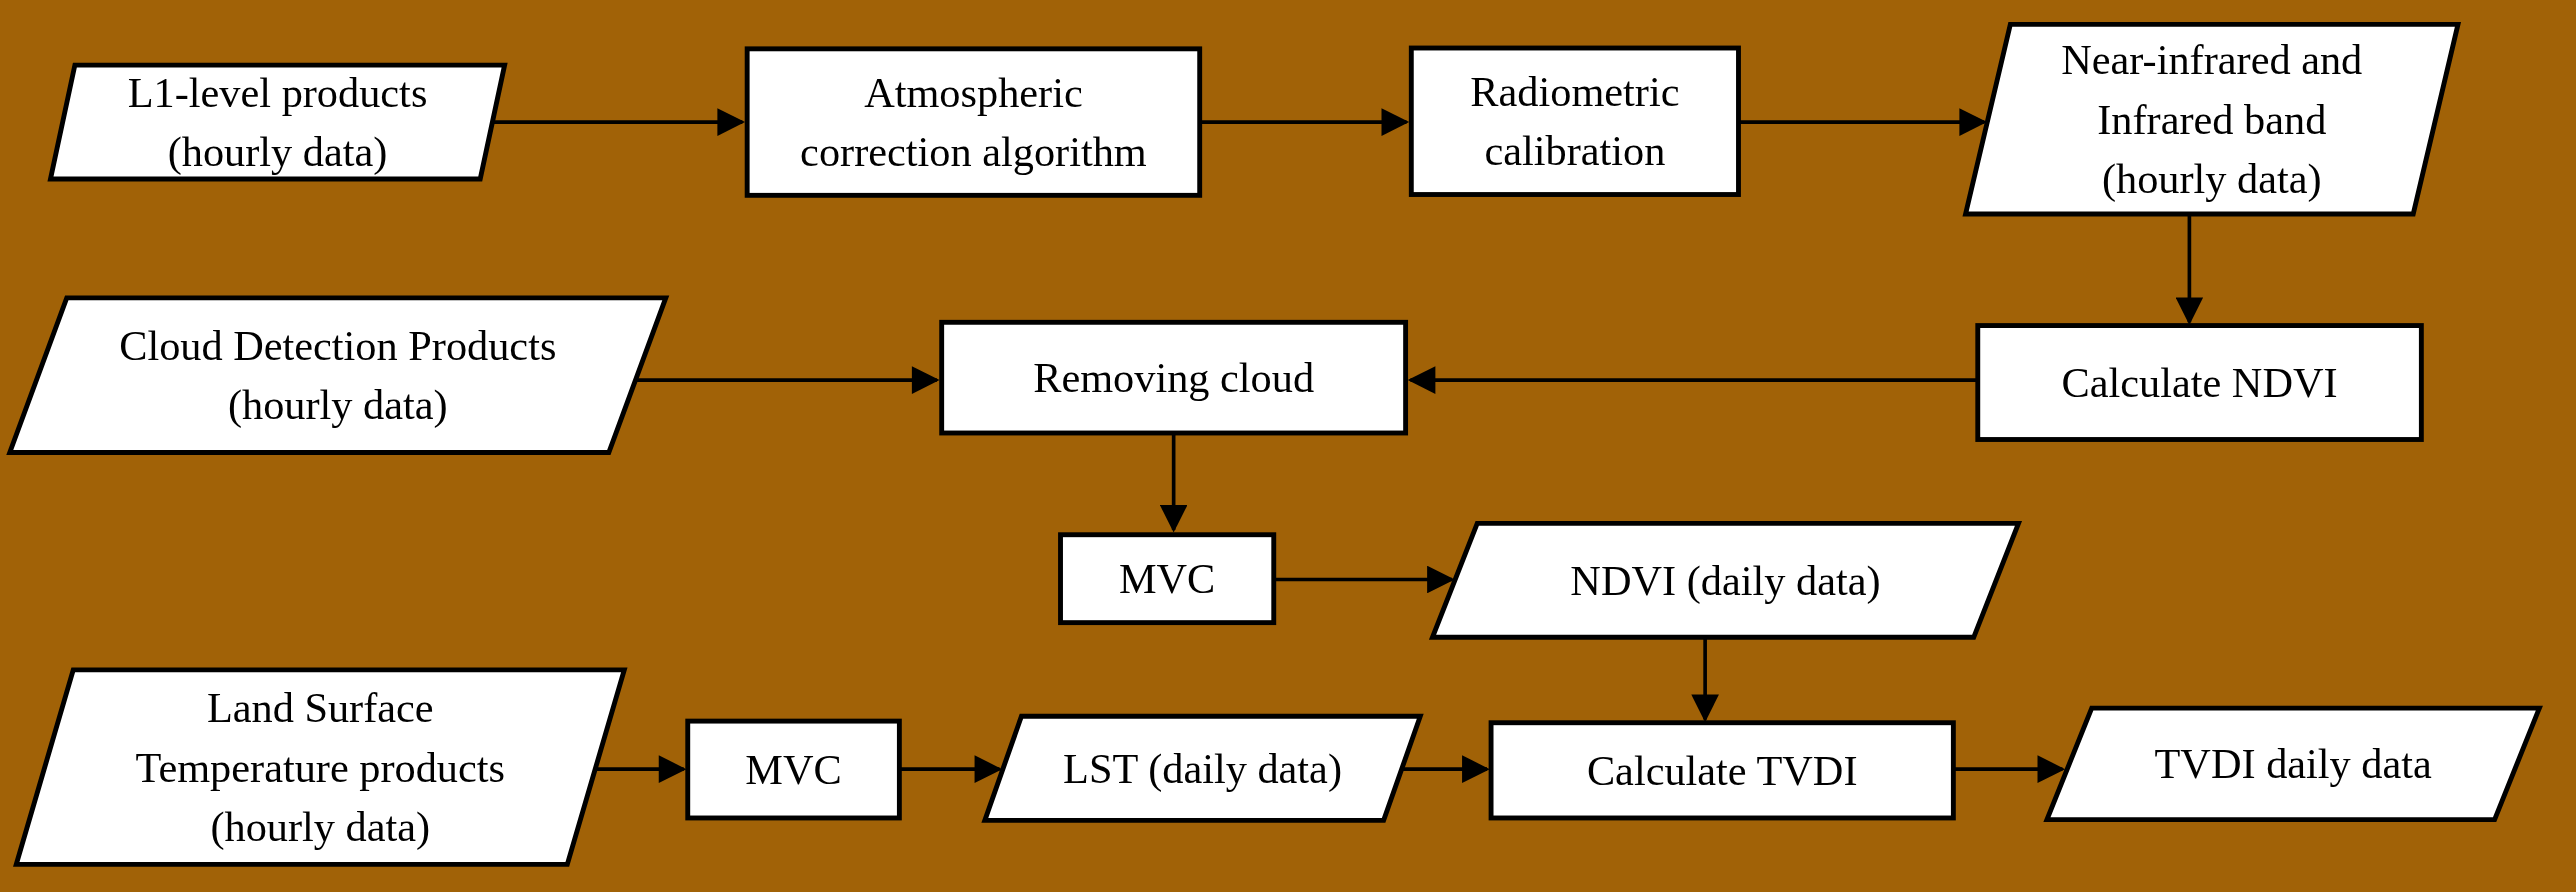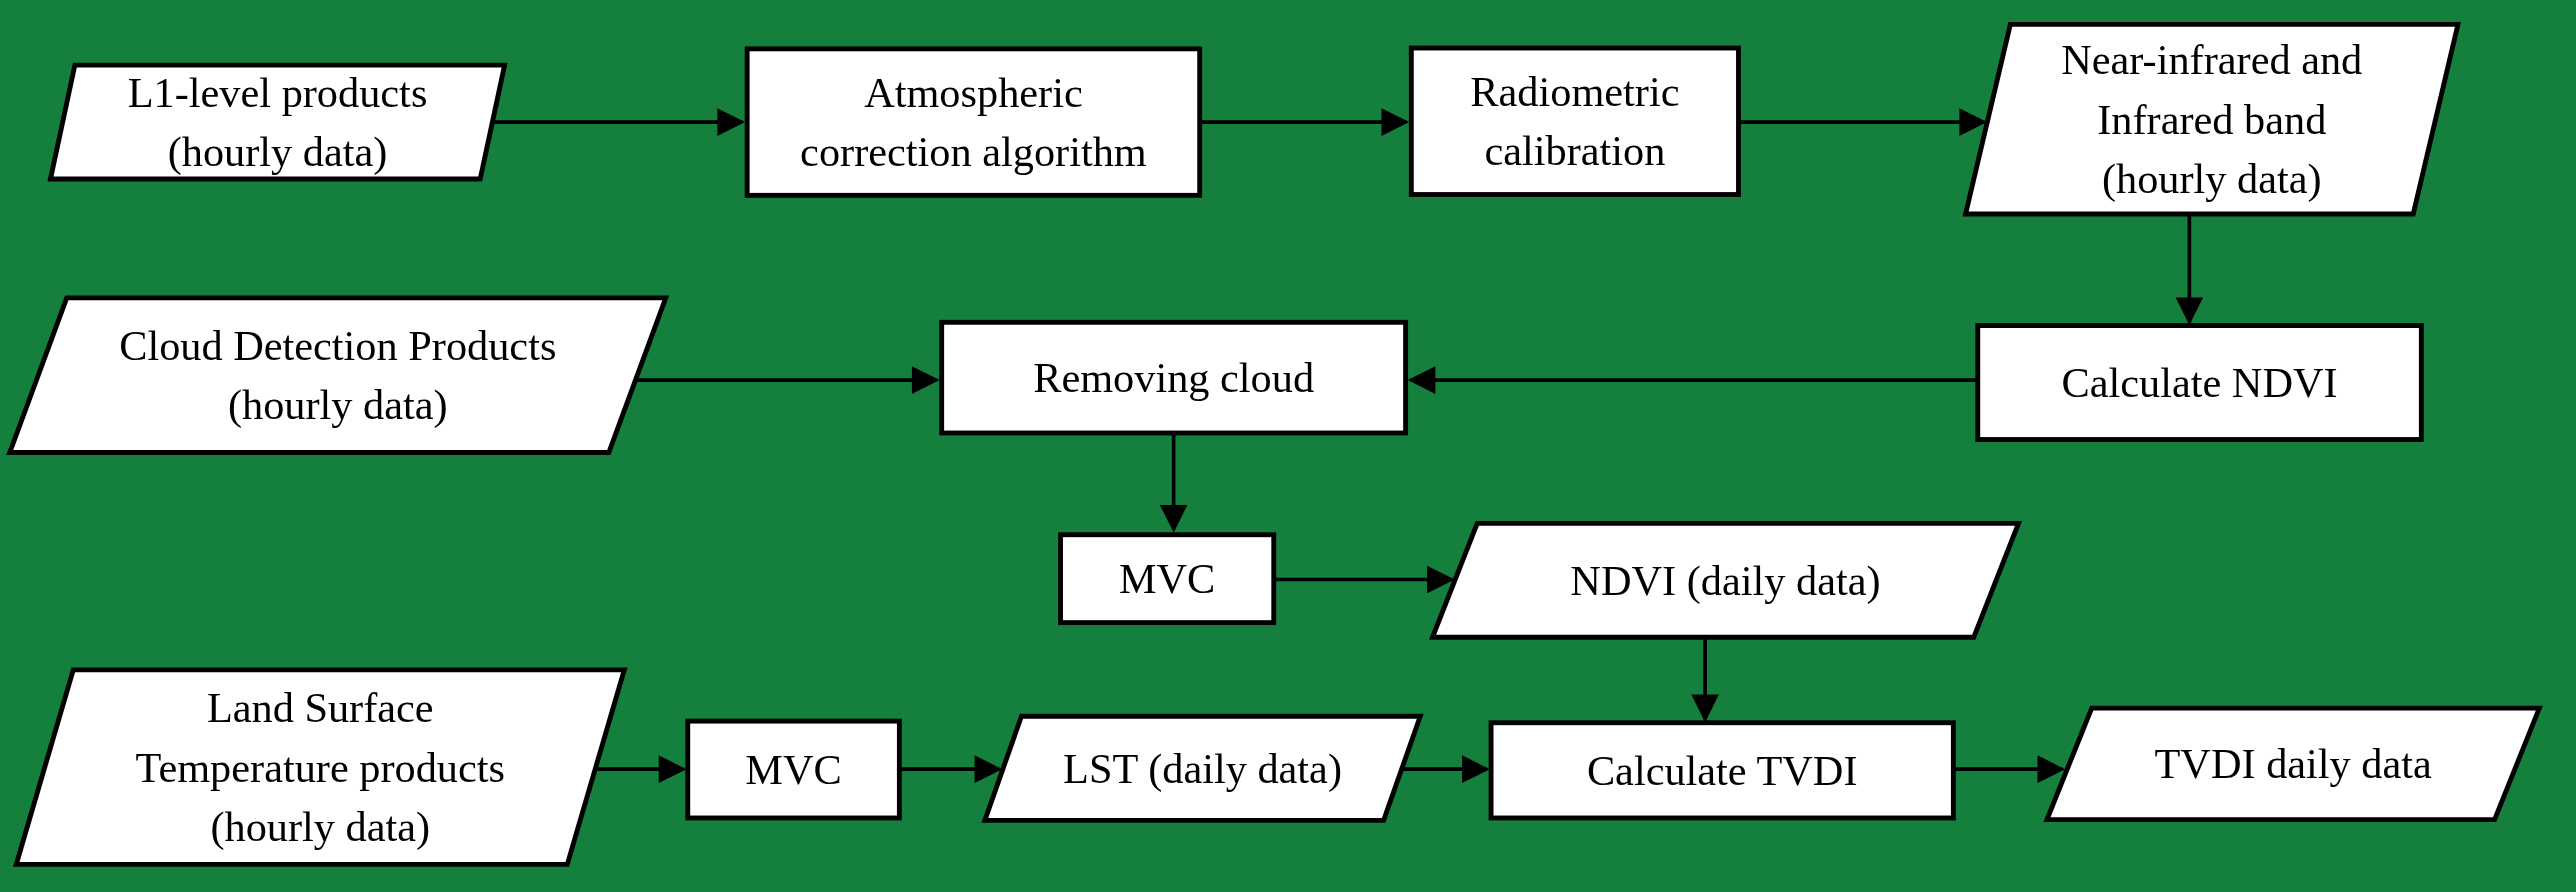--- a/index.html
+++ b/index.html
@@ -2,21 +2,21 @@
 <html style="font-size:13px"><head>
 <meta charset="utf-8">
 <style>
   html, body {
     margin: 0;
     padding: 0;
     background: #ffffff;
   }
   .canvas-wrap {
     width: 100%;
-    background: #15803d;
+    background: #a16207;
   }
   svg {
     display: block;
     width: 100%;
     height: auto;
     font-family: "Liberation Serif", "DejaVu Serif", serif;
   }
   .node-shape {
     fill: #ffffff;
     stroke: #000000;

